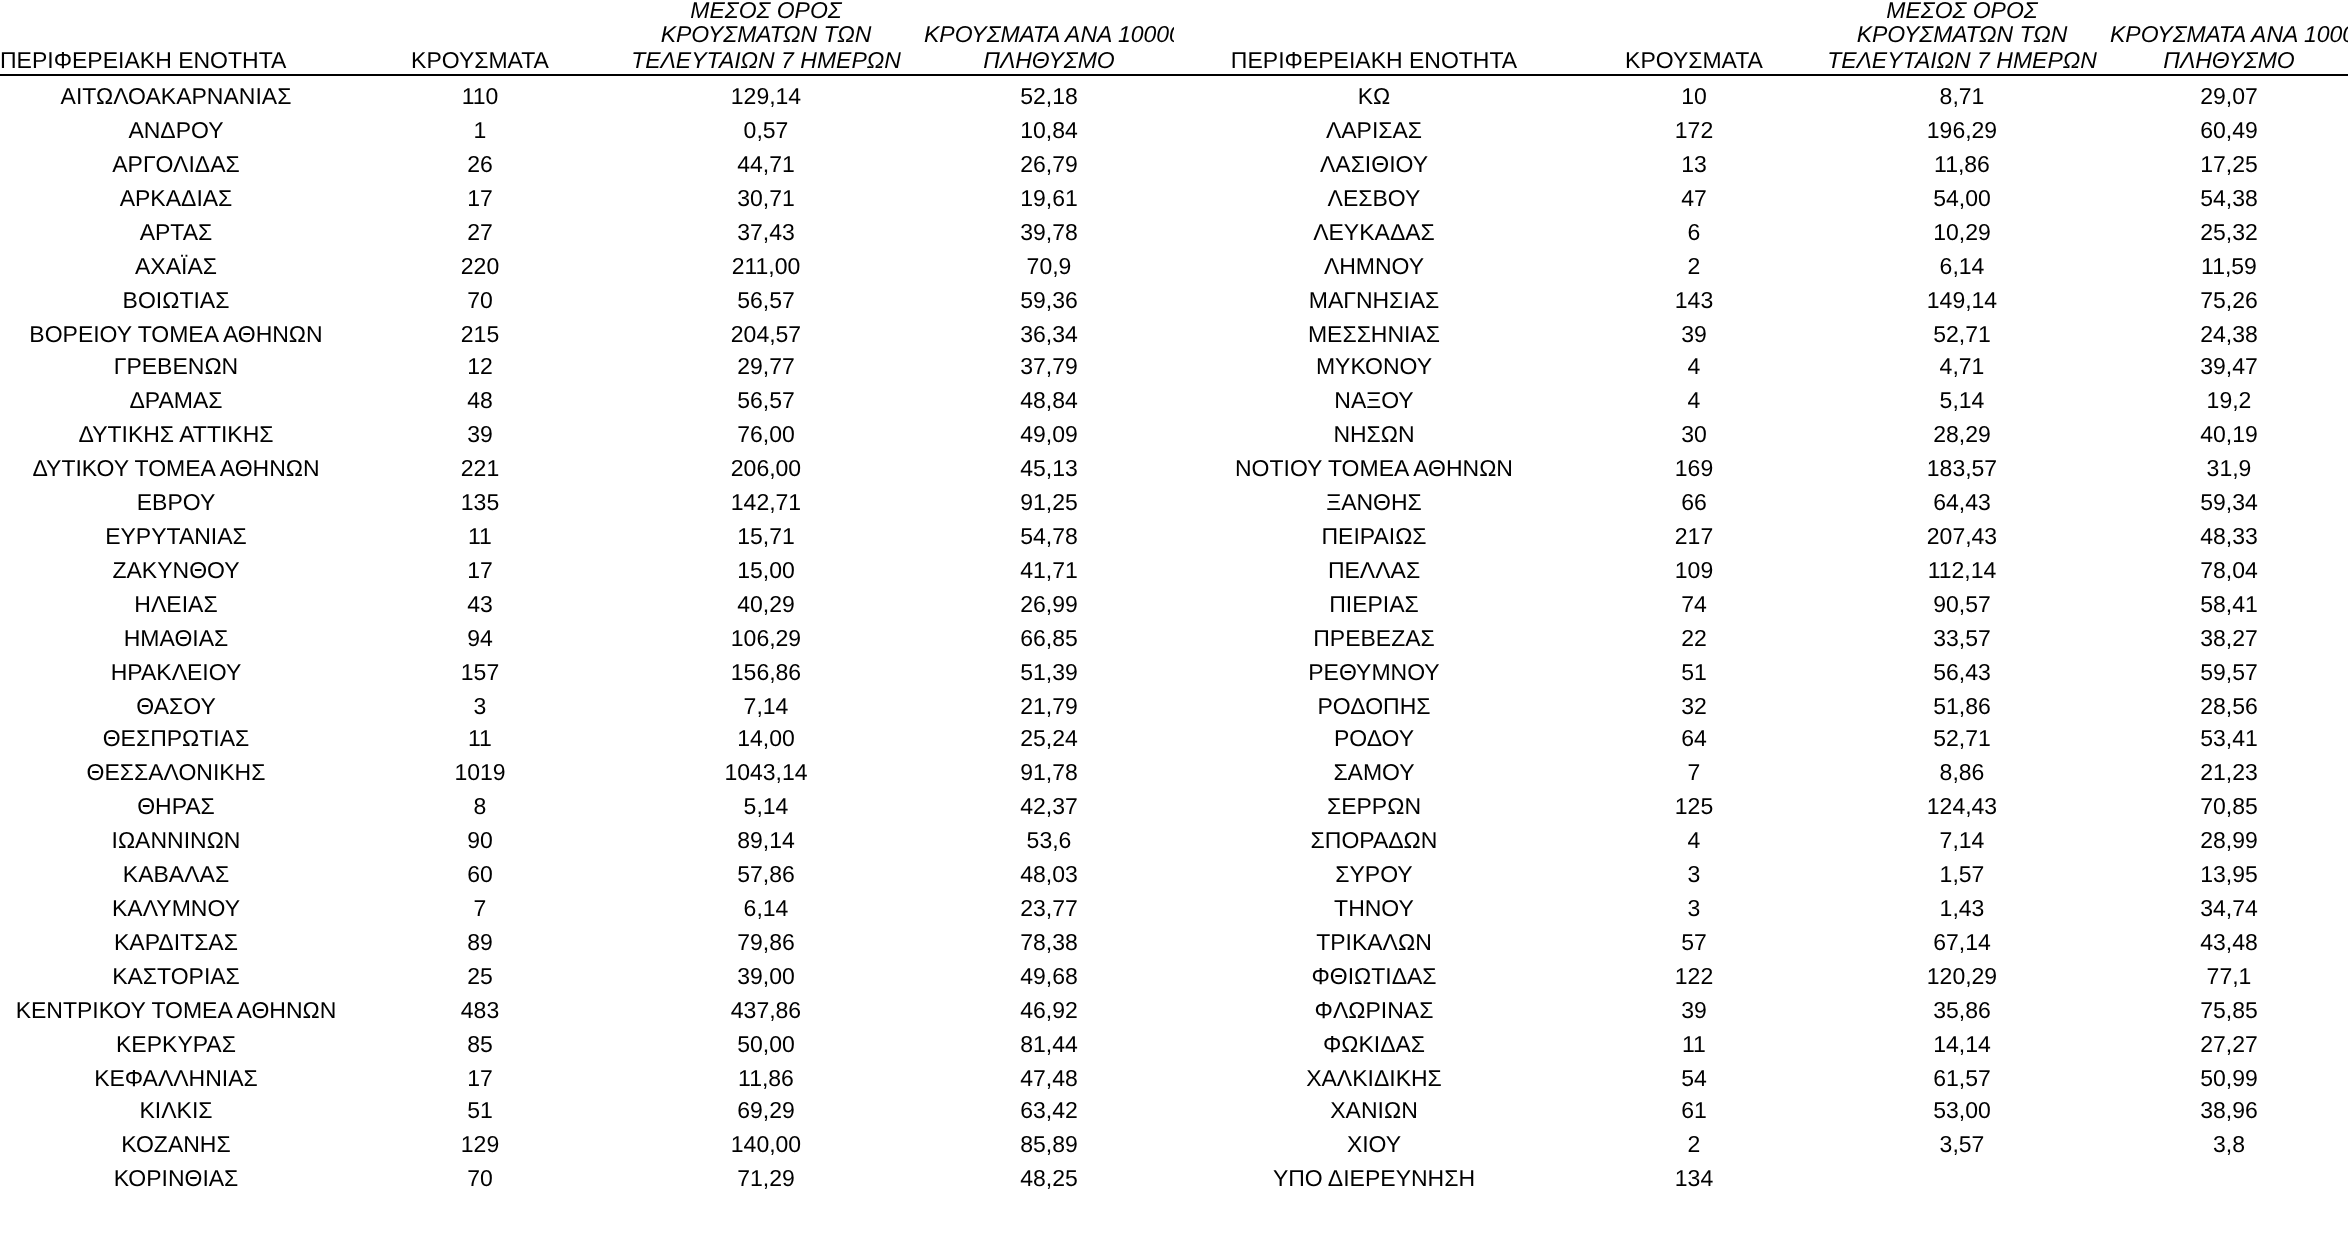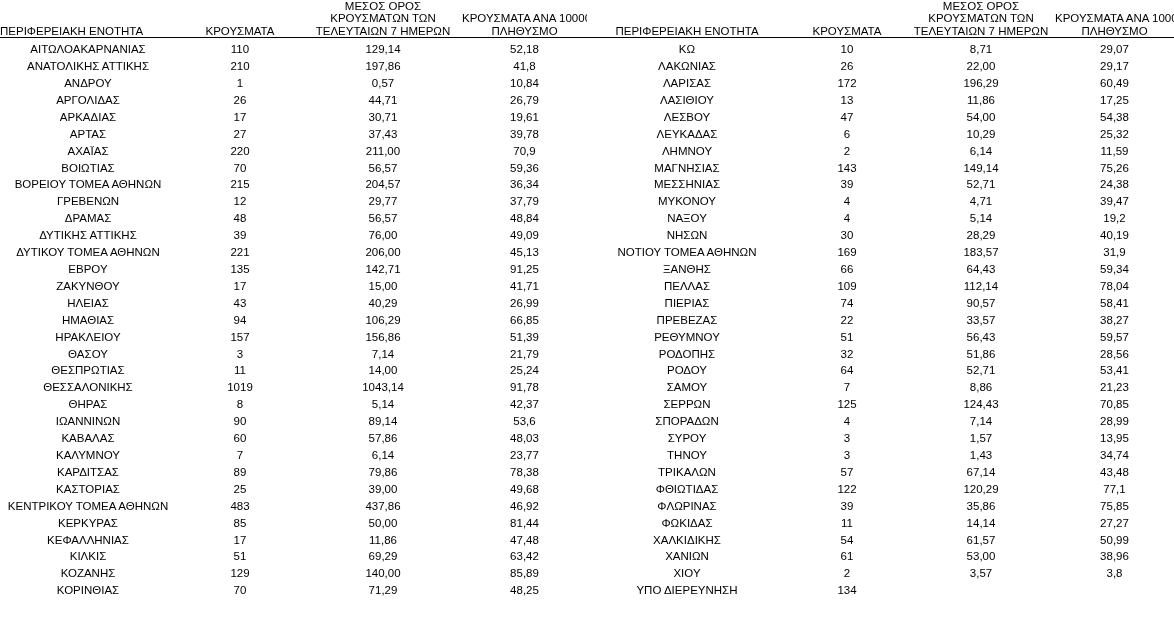--- a/index.html
+++ b/index.html
@@ -53,20 +53,21 @@
   }
   .hdr-region {
     text-align: left;
     padding-left: 6px;
   }
   .hdr-center {
     text-align: center;
   }
   .hdr-lines {
     display: block;
+    font-style: italic;
   }
   tbody td {
     height: 16.9px;
     line-height: 16.9px;
     font-size: 11.5px;
   }
   .cell-region {
     text-align: center;
   }
   .cell-num {
@@ -133,30 +134,20 @@
           <td class="cell-region">ΑΙΤΩΛΟΑΚΑΡΝΑΝΙΑΣ</td>
           <td class="cell-num">110</td>
           <td class="cell-num">129,14</td>
           <td class="cell-num">52,18</td>
           <td class="cell-region">ΚΩ</td>
           <td class="cell-num">10</td>
           <td class="cell-num">8,71</td>
           <td class="cell-num">29,07</td>
         </tr>
         <tr>
-          <td class="cell-region">ΑΝΑΤΟΛΙΚΗΣ ΑΤΤΙΚΗΣ</td>
-          <td class="cell-num">210</td>
-          <td class="cell-num">197,86</td>
-          <td class="cell-num">41,8</td>
-          <td class="cell-region">ΛΑΚΩΝΙΑΣ</td>
-          <td class="cell-num">26</td>
-          <td class="cell-num">22,00</td>
-          <td class="cell-num">29,17</td>
-        </tr>
-        <tr>
           <td class="cell-region">ΑΝΔΡΟΥ</td>
           <td class="cell-num">1</td>
           <td class="cell-num">0,57</td>
           <td class="cell-num">10,84</td>
           <td class="cell-region">ΛΑΡΙΣΑΣ</td>
           <td class="cell-num">172</td>
           <td class="cell-num">196,29</td>
           <td class="cell-num">60,49</td>
         </tr>
         <tr>
@@ -263,20 +254,30 @@
           <td class="cell-region">ΕΒΡΟΥ</td>
           <td class="cell-num">135</td>
           <td class="cell-num">142,71</td>
           <td class="cell-num">91,25</td>
           <td class="cell-region">ΞΑΝΘΗΣ</td>
           <td class="cell-num">66</td>
           <td class="cell-num">64,43</td>
           <td class="cell-num">59,34</td>
         </tr>
         <tr>
+          <td class="cell-region">ΕΥΡΥΤΑΝΙΑΣ</td>
+          <td class="cell-num">11</td>
+          <td class="cell-num">15,71</td>
+          <td class="cell-num">54,78</td>
+          <td class="cell-region">ΠΕΙΡΑΙΩΣ</td>
+          <td class="cell-num">217</td>
+          <td class="cell-num">207,43</td>
+          <td class="cell-num">48,33</td>
+        </tr>
+        <tr>
           <td class="cell-region">ΖΑΚΥΝΘΟΥ</td>
           <td class="cell-num">17</td>
           <td class="cell-num">15,00</td>
           <td class="cell-num">41,71</td>
           <td class="cell-region">ΠΕΛΛΑΣ</td>
           <td class="cell-num">109</td>
           <td class="cell-num">112,14</td>
           <td class="cell-num">78,04</td>
         </tr>
         <tr>

